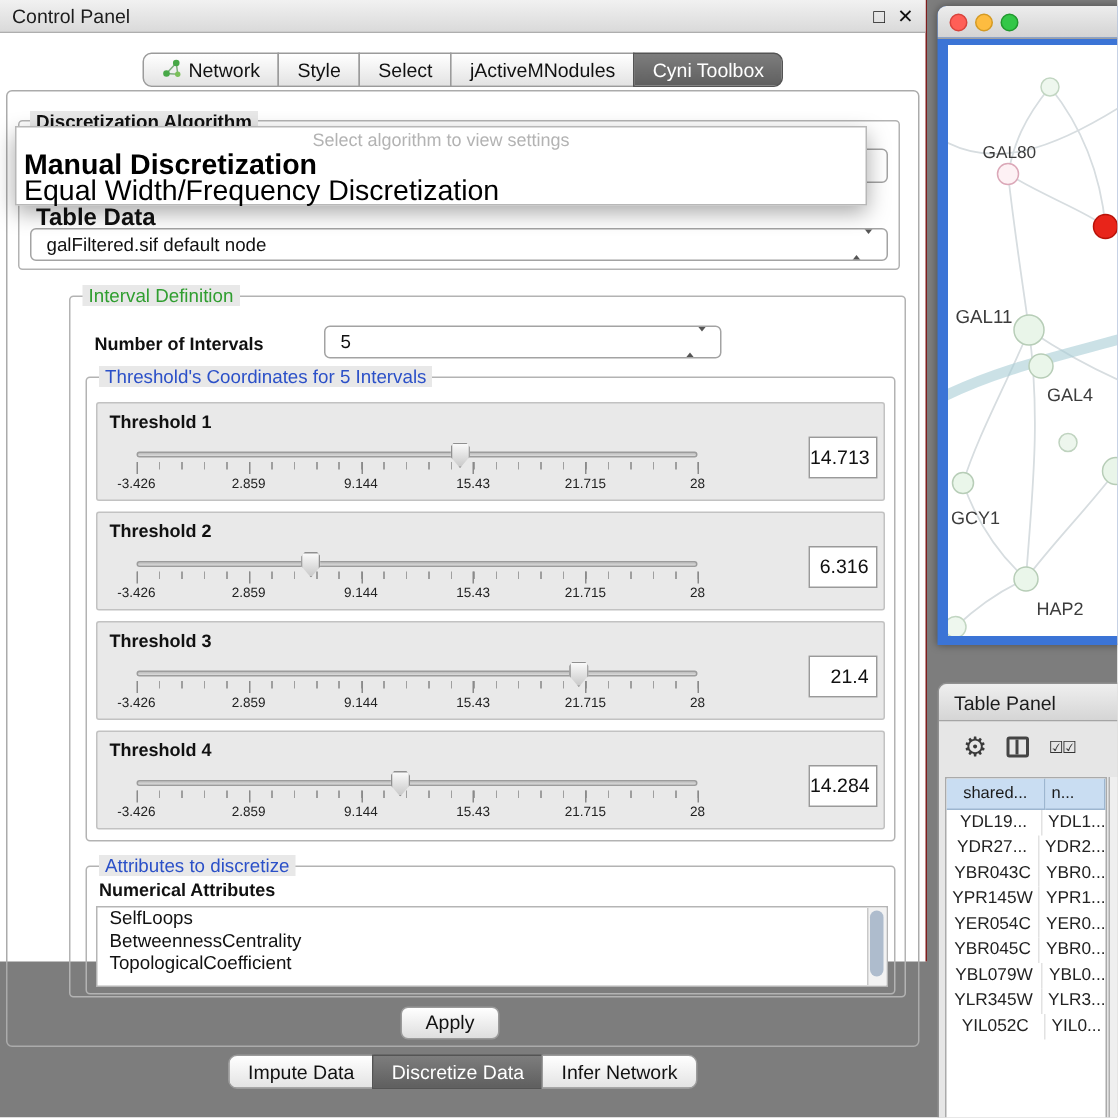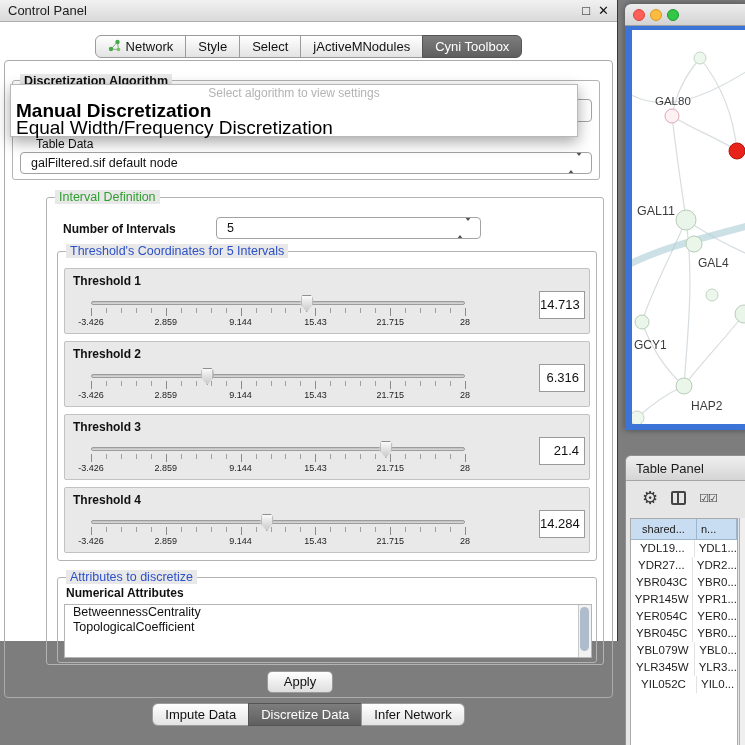--- a/index.html
+++ b/index.html
@@ -49,21 +49,21 @@
     border-top:5px solid #555; }
 
   .algo-combo { left:20px; top:99px; width:572px; height:23px; z-index:1; }
 
   .popup { position:absolute; left:10px; top:84px; width:568px; height:53px; z-index:30;
     background:#fff; border:1px solid #b8b8b8; box-shadow:0 5px 14px rgba(0,0,0,.35); }
   .popup .ph { text-align:center; color:#b3b3b3; font-size:12px; height:17px; line-height:17px; }
   .popup .opt { font-size:19px; height:17px; line-height:17px; padding-left:5px; color:#000; }
   .popup .opt.bold { font-weight:bold; }
 
-  .td-label { position:absolute; left:36px; top:137px; font-weight:normal; font-size:12px; }
+  .td-label { position:absolute; left:24px; top:137px; font-weight:bold; font-size:16px; }
   .td-combo { left:20px; top:152px; width:572px; height:22px; }
 
   .interval-group { left:46px; top:197px; width:558px; height:468px; }
   .ni-label { position:absolute; left:16px; top:24px; font-weight:bold; font-size:12px; }
   .ni-combo { left:169px; top:19px; width:265px; height:22px; }
 
   .thr-group { position:absolute; left:10px; top:53px; width:540px; height:310px;
     border:1px solid #b3b3b3; border-radius:3px; }
 
   .t-row { position:absolute; left:6px; width:526px; height:66px;
@@ -300,20 +300,21 @@
             </div>
           </div>
           <div class="v-box">14.284</div>
         </div>
       </div>
 
       <div class="attr-group">
         <span class="group-legend legend-blue">Attributes to discretize</span>
         <div class="attr-sub">Numerical Attributes</div>
         <div class="attr-list">
+          <div class="attr-item">SelfLoops</div>
           <div class="attr-item">BetweennessCentrality</div>
           <div class="attr-item">TopologicalCoefficient</div>
           <div class="attr-scroll">
             <div class="attr-thumb"></div>
           </div>
         </div>
       </div>
     </div>
 
     <div class="apply-btn">Apply</div>

